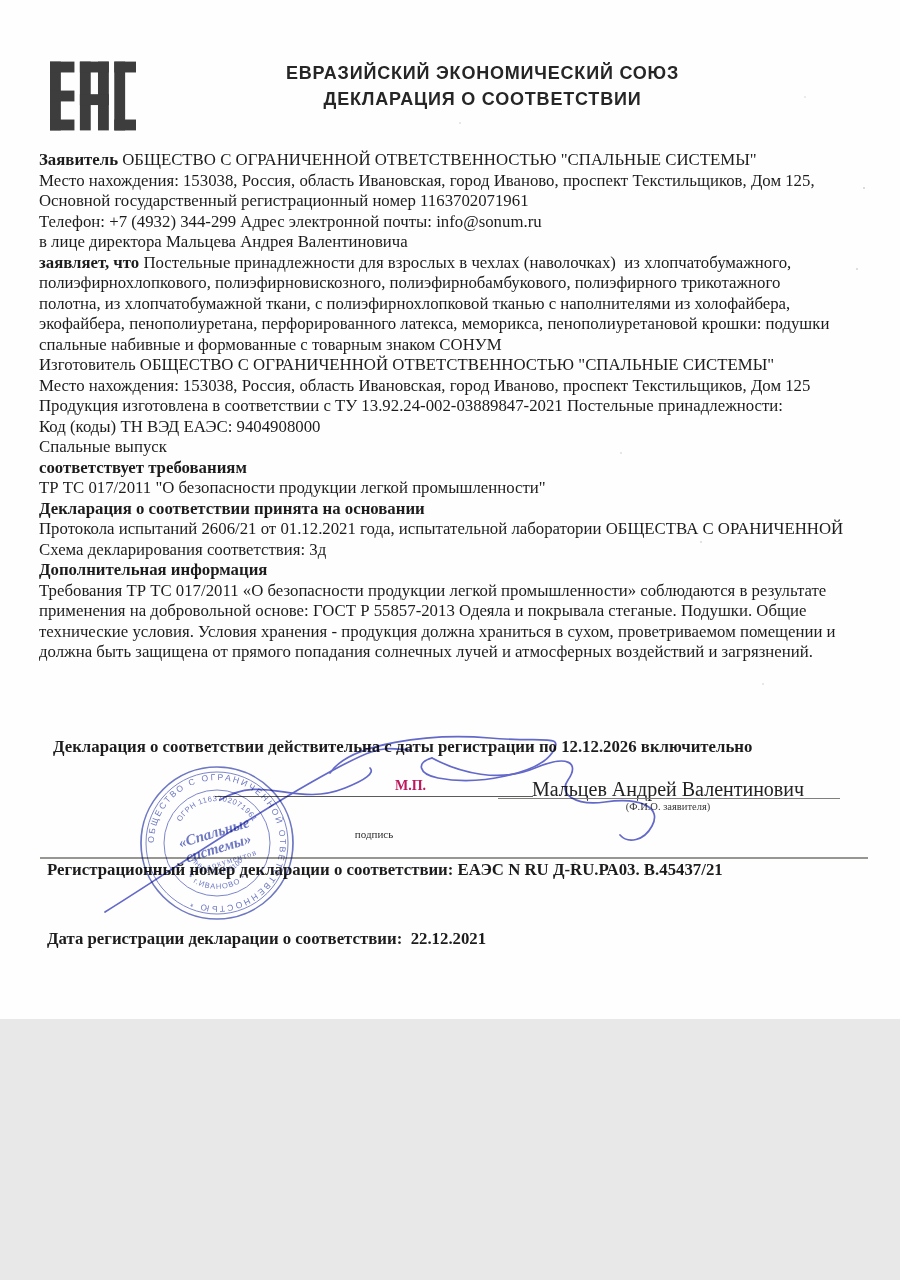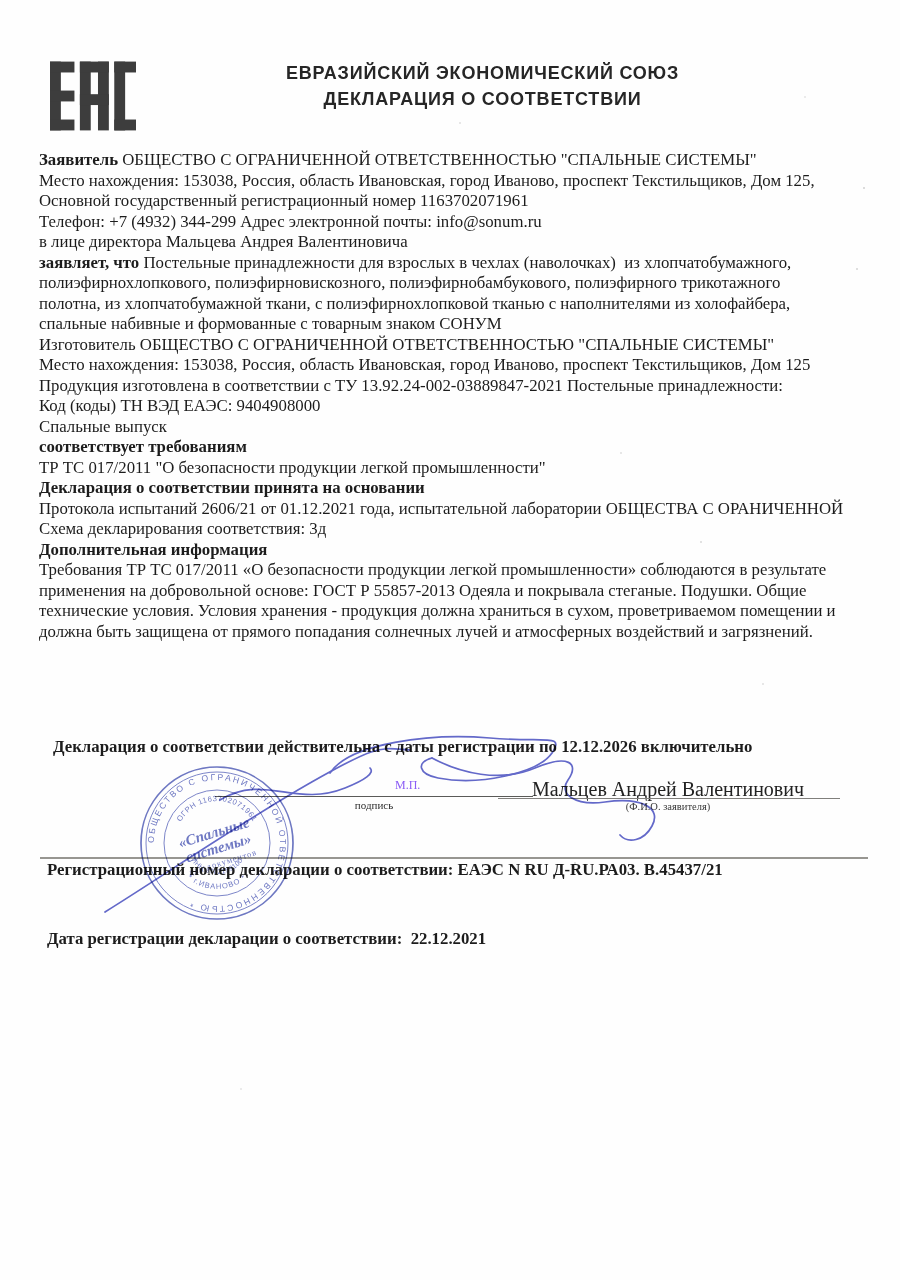--- a/index.html
+++ b/index.html
@@ -1,19 +1,19 @@
 <!DOCTYPE html>
 <html lang="ru"><head>
 <meta charset="utf-8">
 <style>
   html,body{margin:0;padding:0;}
   body{background:#e8e8e8;}
   .page{
     position:relative;
-    width:900px;height:1280px;
+    width:900px;height:1019px;
     margin:0 auto;
     background:#fefefe;
     overflow:hidden;
     font-family:"Liberation Serif", serif;
     color:#1c1c1c;
   }
   
   .eac-logo{position:absolute;left:50px;top:58px;width:86px;height:76px;}
   .eac-logo svg{display:block;width:100%;height:100%;}
   .hdr{
@@ -26,23 +26,23 @@
   
   .doc-body{position:absolute;left:39px;top:150px;width:828px;}
   .ln{white-space:pre;height:20.5px;line-height:20.5px;font-size:16.8px;}
   .ln b{font-weight:bold;}
   
   .validity{
     position:absolute;left:53px;top:737px;width:828px;
     font-size:16.8px;font-weight:bold;white-space:pre;
   }
   
-  .mp{position:absolute;left:395px;top:778px;font-size:12px;color:#8b5cf6;}
+  .mp{position:absolute;left:395px;top:778px;font-size:14px;color:#be185d;font-weight:bold;}
   .sig-line{position:absolute;left:215px;top:796px;width:318px;border-top:1.4px solid #5a5a58;}
-  .sig-caption{position:absolute;left:215px;top:799px;width:318px;text-align:center;font-size:11px;color:#2b2b2b;}
+  .sig-caption{position:absolute;left:215px;top:828px;width:318px;text-align:center;font-size:11px;color:#2b2b2b;}
   .fio-name{position:absolute;left:498px;top:778px;width:340px;text-align:center;font-size:20px;color:#222;}
   .fio-line{position:absolute;left:498px;top:798px;width:342px;border-top:1.4px solid #807f7c;}
   .fio-caption{position:absolute;left:498px;top:801px;width:340px;text-align:center;font-size:10.5px;color:#3a3a3a;}
   
   .reg{
     position:absolute;left:47px;top:812px;width:828px;
     font-size:16.8px;font-weight:bold;line-height:23px;white-space:pre;
   }
   .divider{position:absolute;left:40px;top:857px;width:828px;border-top:2px solid rgba(125,124,118,0.8);}
   
@@ -88,20 +88,21 @@
 
   <div class="doc-body">
     <div class="ln"><b>Заявитель</b><span> ОБЩЕСТВО С ОГРАНИЧЕННОЙ ОТВЕТСТВЕННОСТЬЮ "СПАЛЬНЫЕ СИСТЕМЫ"</span></div>
     <div class="ln"><b></b><span>Место нахождения: 153038, Россия, область Ивановская, город Иваново, проспект Текстильщиков, Дом 125,</span></div>
     <div class="ln"><b></b><span>Основной государственный регистрационный номер 1163702071961</span></div>
     <div class="ln"><b></b><span>Телефон: +7 (4932) 344-299 Адрес электронной почты: info@sonum.ru</span></div>
     <div class="ln"><b></b><span>в лице директора Мальцева Андрея Валентиновича</span></div>
     <div class="ln"><b>заявляет, что</b><span> Постельные принадлежности для взрослых в чехлах (наволочках)  из хлопчатобумажного,</span></div>
     <div class="ln"><b></b><span>полиэфирнохлопкового, полиэфирновискозного, полиэфирнобамбукового, полиэфирного трикотажного</span></div>
     <div class="ln"><b></b><span>полотна, из хлопчатобумажной ткани, с полиэфирнохлопковой тканью с наполнителями из холофайбера,</span></div>
+    <div class="ln"><b></b><span>экофайбера, пенополиуретана, перфорированного латекса, меморикса, пенополиуретановой крошки: подушки</span></div>
     <div class="ln"><b></b><span>спальные набивные и формованные с товарным знаком СОНУМ</span></div>
     <div class="ln"><b></b><span>Изготовитель ОБЩЕСТВО С ОГРАНИЧЕННОЙ ОТВЕТСТВЕННОСТЬЮ "СПАЛЬНЫЕ СИСТЕМЫ"</span></div>
     <div class="ln"><b></b><span>Место нахождения: 153038, Россия, область Ивановская, город Иваново, проспект Текстильщиков, Дом 125</span></div>
     <div class="ln"><b></b><span>Продукция изготовлена в соответствии с ТУ 13.92.24-002-03889847-2021 Постельные принадлежности:</span></div>
     <div class="ln"><b></b><span>Код (коды) ТН ВЭД ЕАЭС: 9404908000</span></div>
     <div class="ln"><b></b><span>Спальные выпуск</span></div>
     <div class="ln"><b>соответствует требованиям</b><span></span></div>
     <div class="ln"><b></b><span>ТР ТС 017/2011 "О безопасности продукции легкой промышленности"</span></div>
     <div class="ln"><b>Декларация о соответствии принята на основании</b><span></span></div>
     <div class="ln"><b></b><span>Протокола испытаний 2606/21 от 01.12.2021 года, испытательной лаборатории ОБЩЕСТВА С ОРАНИЧЕННОЙ</span></div>

